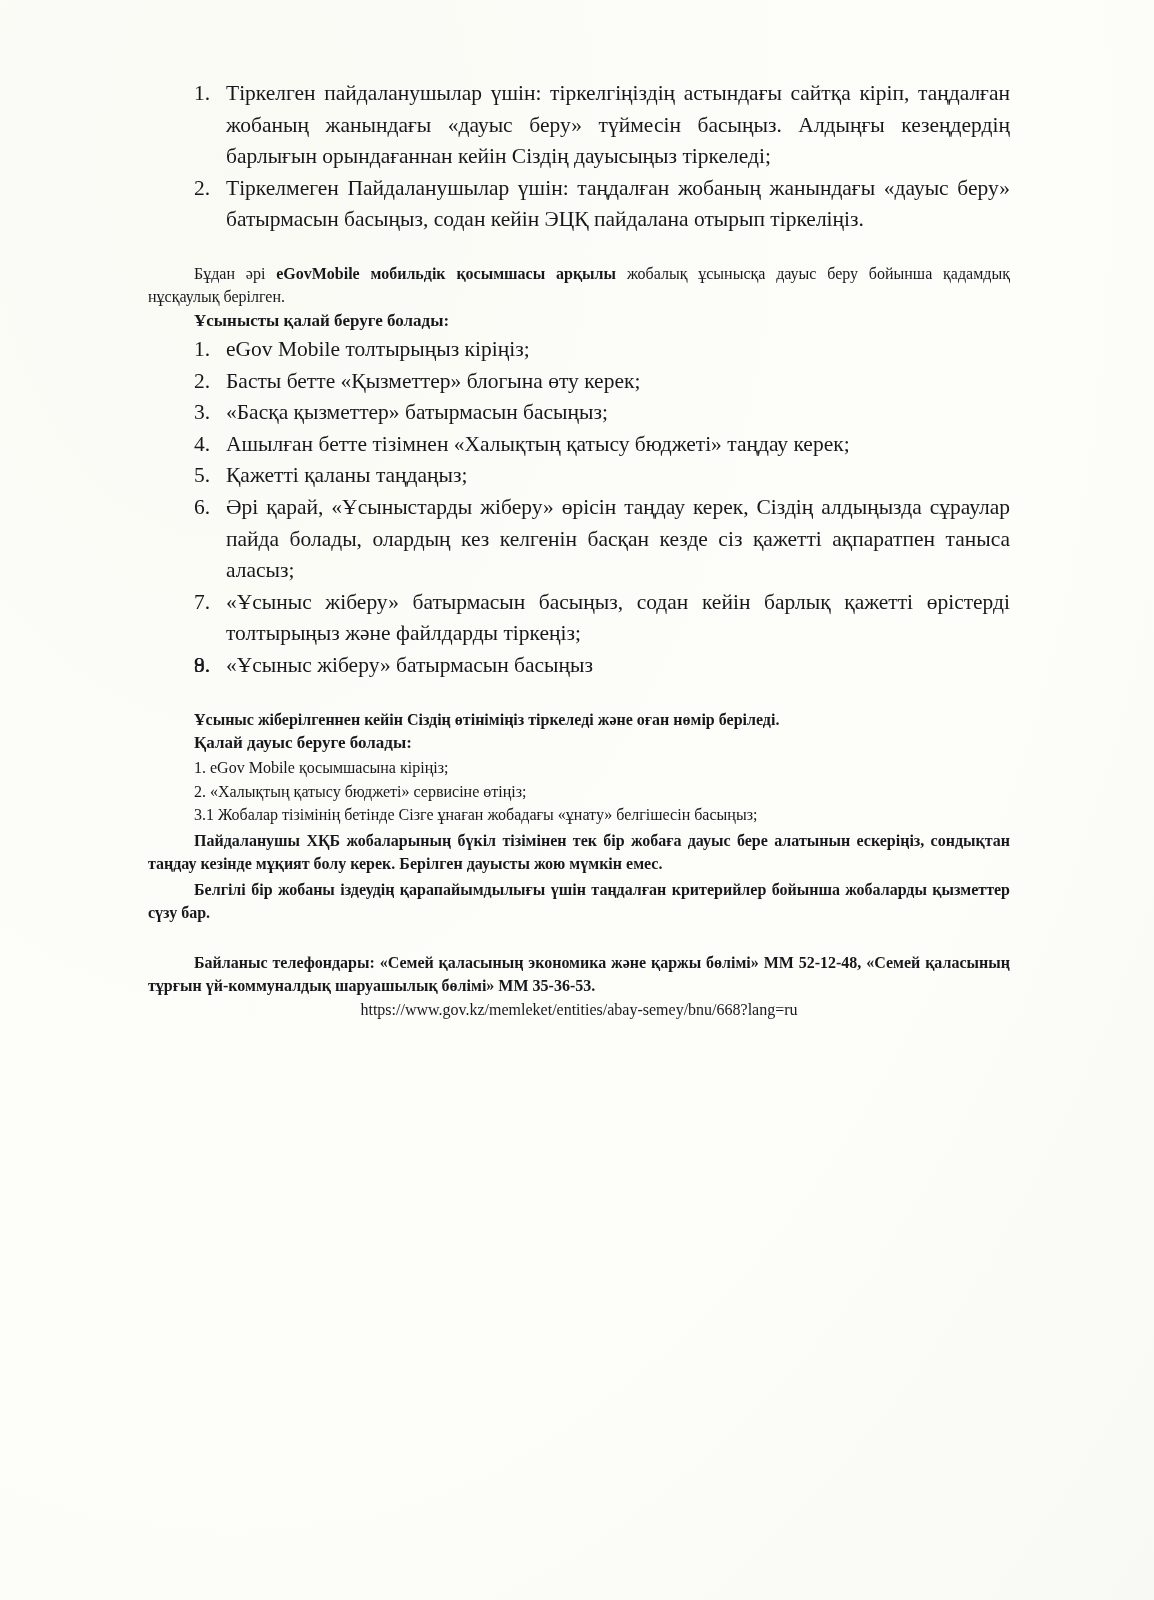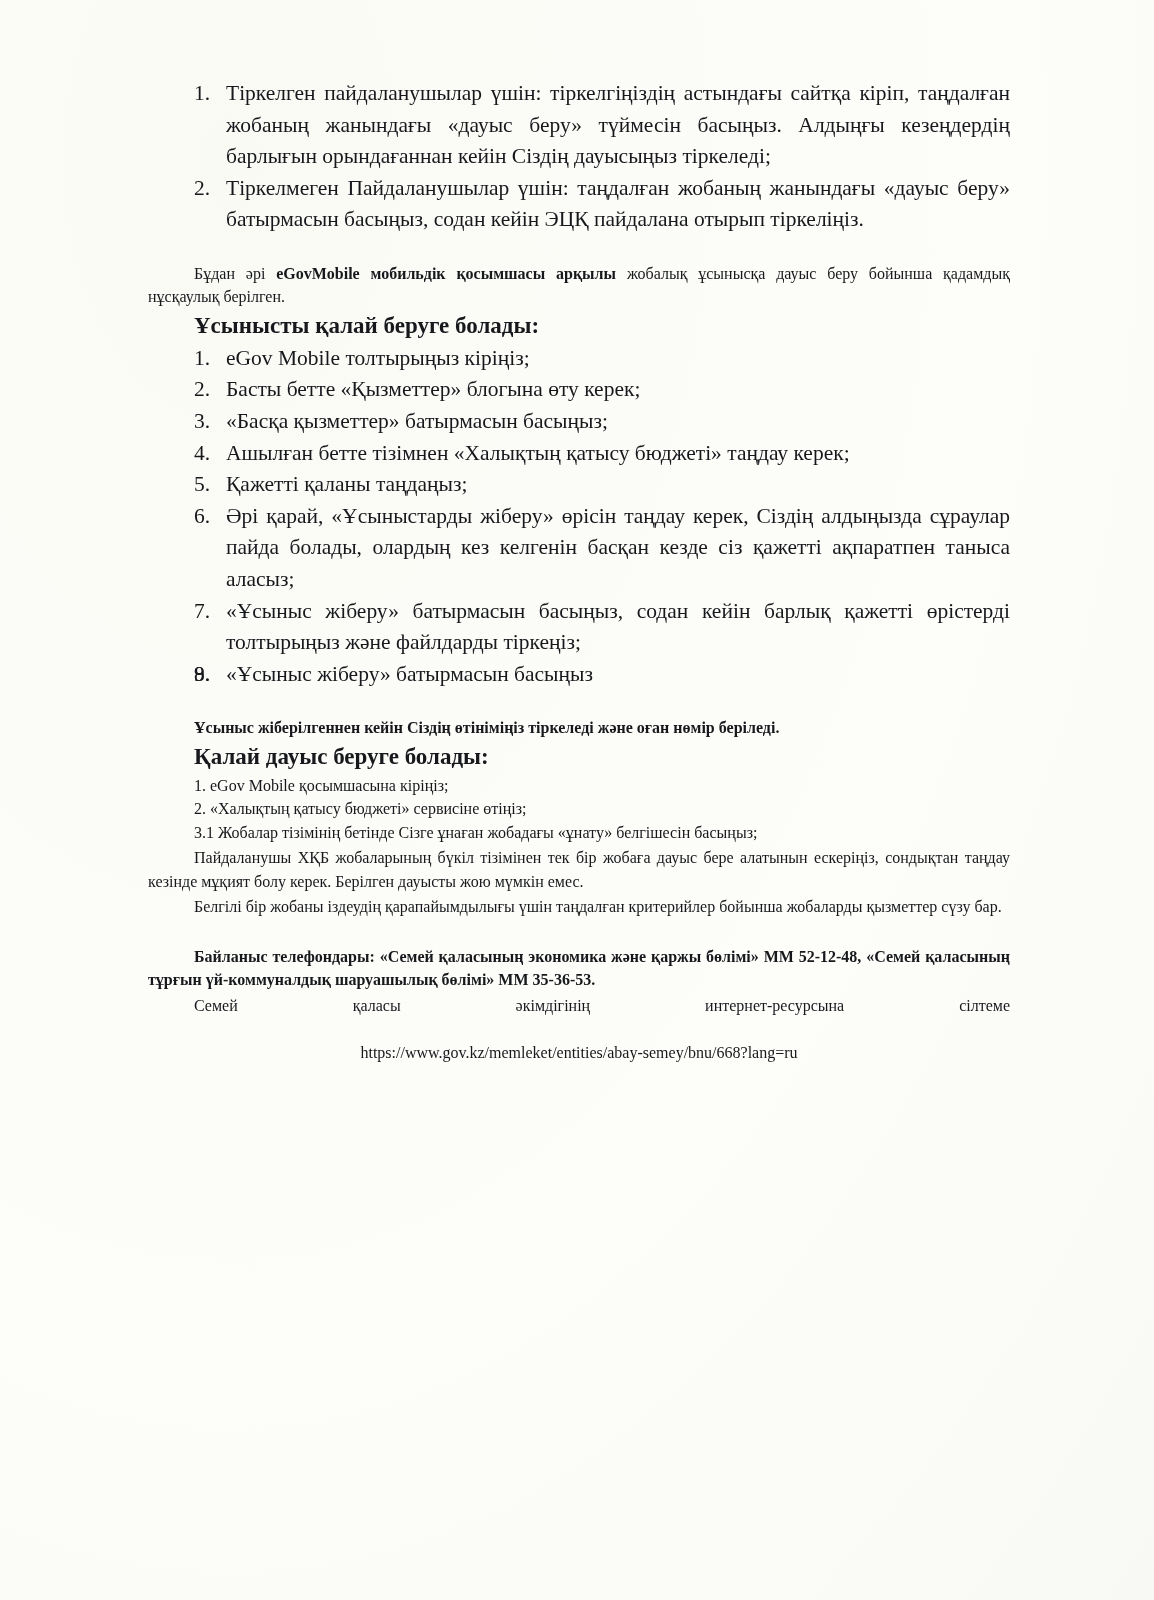--- a/index.html
+++ b/index.html
@@ -40,27 +40,27 @@
     margin: 0;
     font-size: 16px;
     line-height: 1.47;
     text-align: justify;
     text-justify: inter-word;
     hyphens: none;
   }
   .indent {
     text-indent: 46px;
   }
-  .gap-s { margin-top: 2px; }
+  .gap-s { margin-top: 2px; font-weight: bold; }
   .gap-m { margin-top: 20px; }
   .gap-l { margin-top: 26px; }
   b, .bold { font-weight: bold; }
   .heading {
     font-weight: bold;
-    font-size: 23px;
+    font-size: 17px;
     line-height: 1.47;
     margin: 0;
     text-indent: 46px;
     text-align: left;
   }
   ol.num-list {
     margin: 0;
     padding: 0;
     list-style: none;
   }
@@ -168,18 +168,17 @@
 
 
     <p class="indent gap-s">Пайдаланушы ХҚБ жобаларының бүкіл тізімінен тек бір жобаға дауыс бере алатынын ескеріңіз, сондықтан таңдау кезінде мұқият болу керек. Берілген дауысты жою мүмкін емес.</p>
 
     <p class="indent gap-s">Белгілі бір жобаны іздеудің қарапайымдылығы үшін таңдалған критерийлер бойынша жобаларды қызметтер сүзу бар.</p>
 
     <p class="indent gap-l">
       <b>Байланыс телефондары:</b><b> «Семей қаласының экономика және қаржы бөлімі» ММ 52-12-48, «Семей қаласының тұрғын үй-коммуналдық шаруашылық бөлімі» ММ 35-36-53.</b>
     </p>
 
-    <p class="indent gap-s just-last-stretch">Семей қаласы әкімдігінің интернет-ресурсына сілтеме</p>
 
     <p class="url">https://www.gov.kz/memleket/entities/abay-semey/bnu/668?lang=ru</p>
 
   </div>
 </div>
 
 </body></html>

